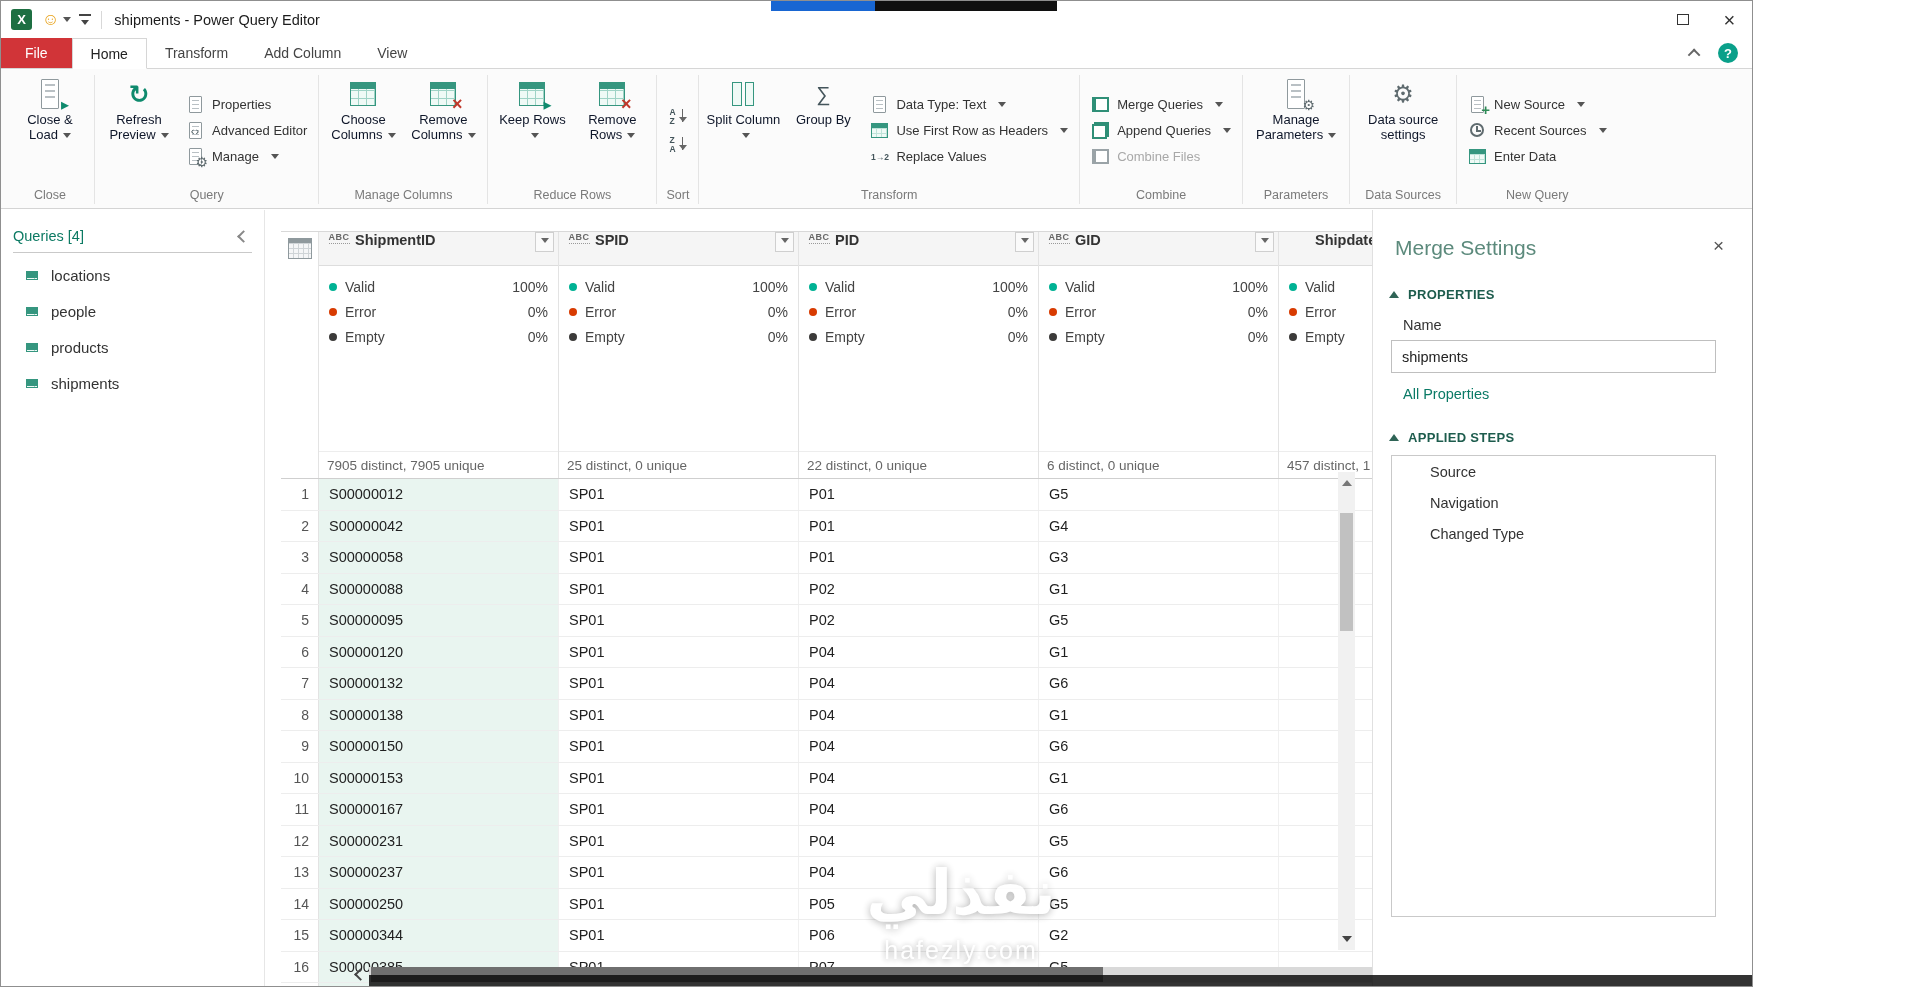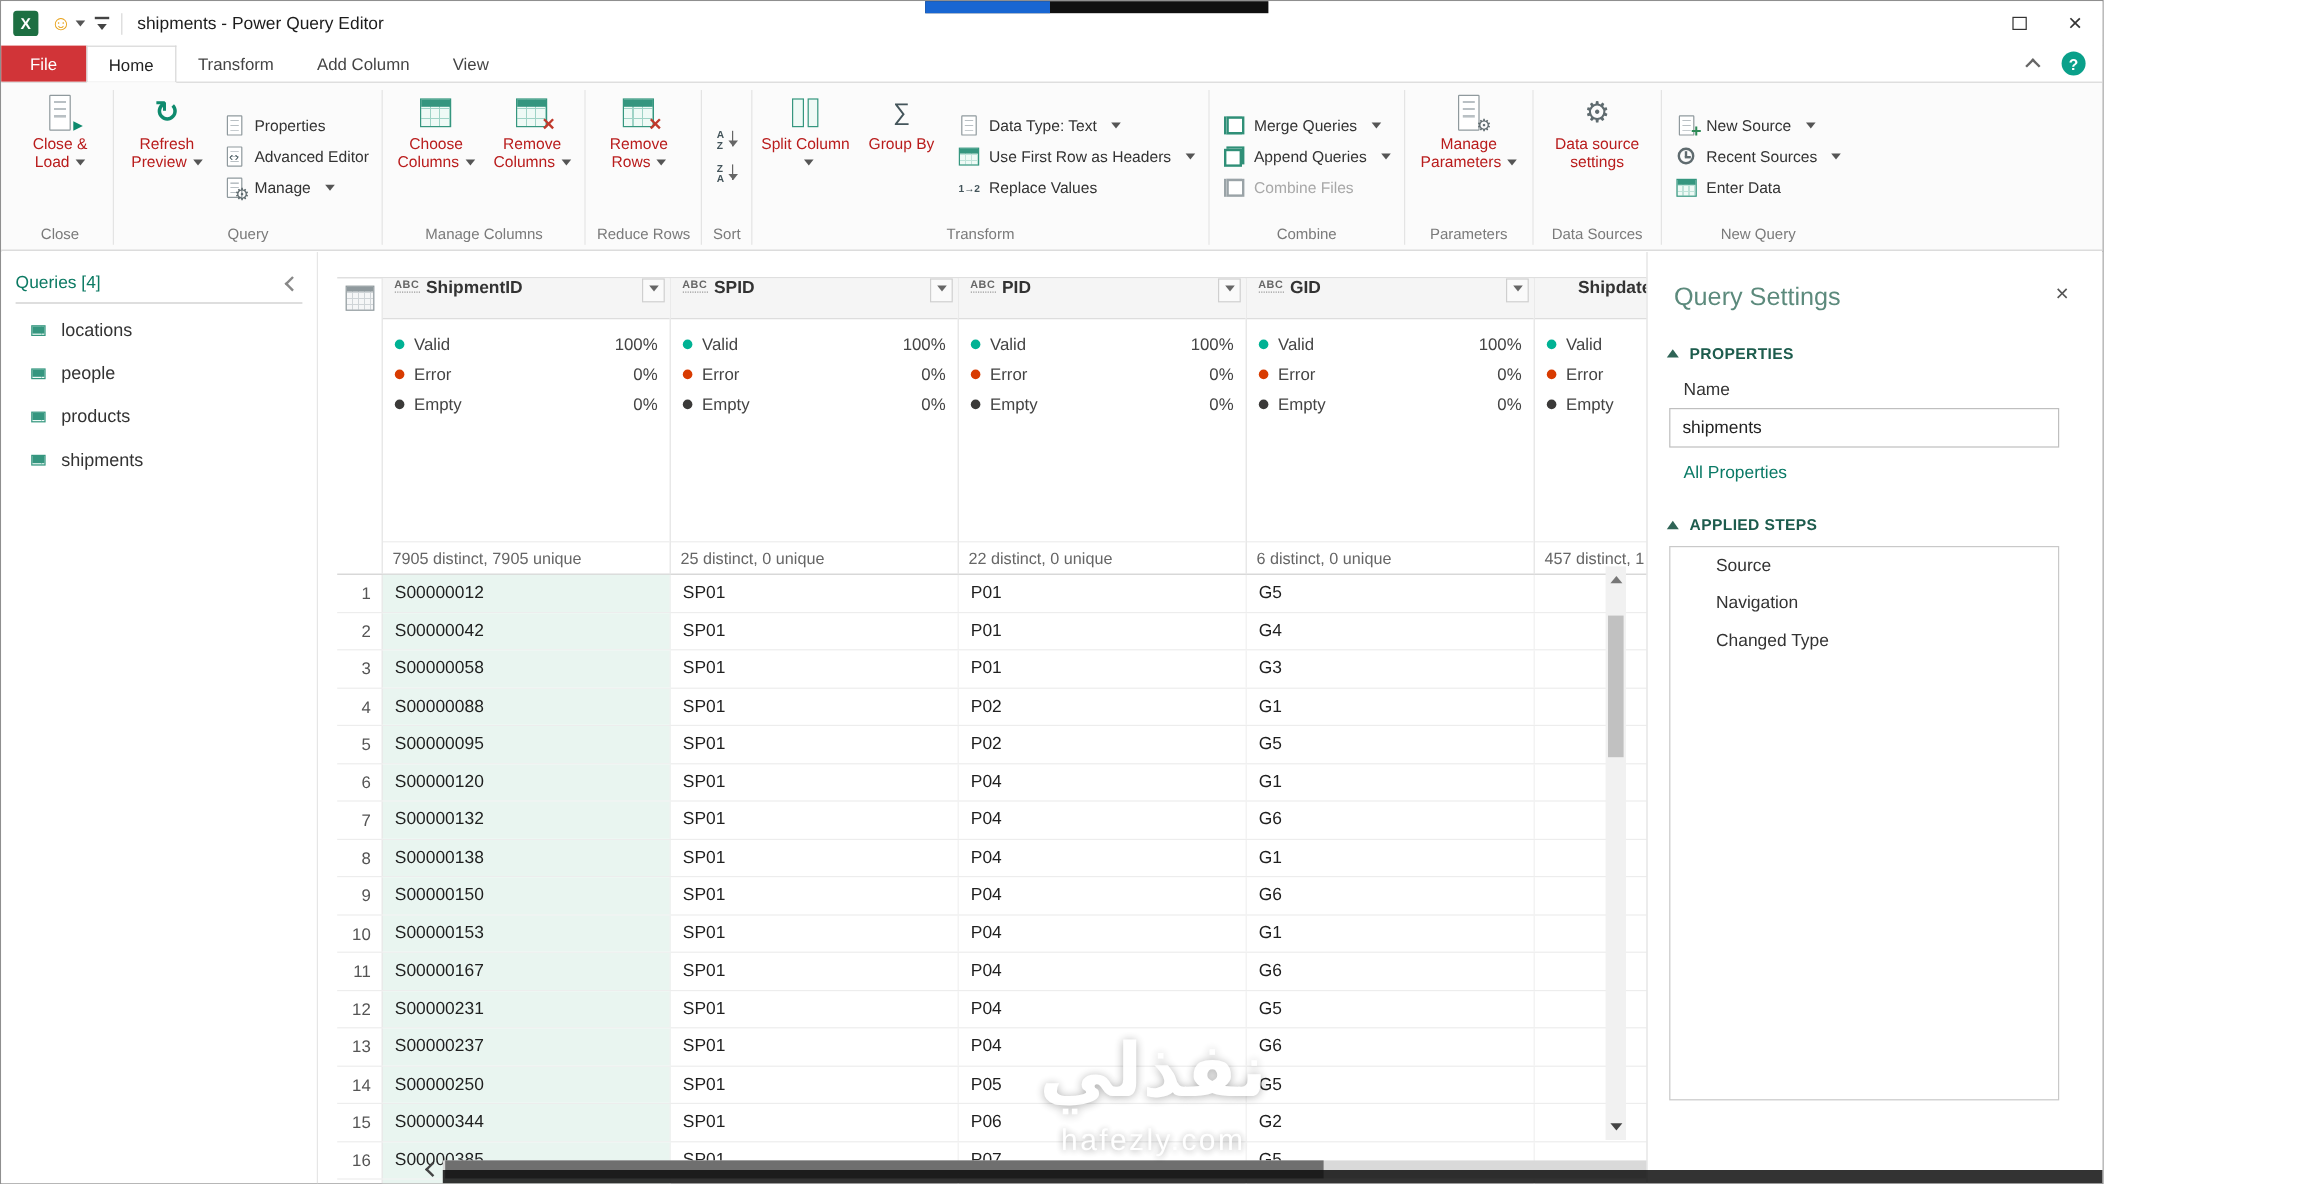--- a/index.html
+++ b/index.html
@@ -36,21 +36,21 @@
   .help{width:20px;height:20px;border-radius:50%;background:#0aa08a;color:#fff;display:flex;align-items:center;justify-content:center;font-size:13px;font-weight:bold}
   .help::before{content:"?"}
 
   
   .ribbon{height:140px;background:#fbfbfb;border-bottom:1px solid #d4d4d4;display:flex;align-items:stretch;padding:2px 6px 0 6px}
   .rgroup{display:flex;flex-direction:column;padding:2px 4px 0 4px}
   .rbody{flex:1;display:flex;align-items:stretch;gap:2px}
   .glabel{height:20px;font-size:12.5px;color:#7a7a7a;text-align:center;white-space:nowrap;padding:0 4px 3px}
   .gsep{width:1px;background:#e4e4e4;margin:4px 1px}
   .bigbtn{display:flex;flex-direction:column;align-items:center;justify-content:flex-start;width:78px;padding:6px 2px 2px;background:none;border:0;font:inherit;color:#333;cursor:default}
-  .blabel{font-size:13px;line-height:15px;text-align:center;margin-top:3px;color:#b91c1c}
+  .blabel{font-size:13px;line-height:15px;text-align:center;margin-top:3px;color:#0f172a}
   .stack{display:flex;flex-direction:column;justify-content:center;gap:5px;padding:2px 2px}
   .smallbtn{display:flex;align-items:center;gap:7px;background:none;border:0;font:inherit;font-size:13px;color:#333;padding:2px 4px;white-space:nowrap;cursor:default}
   .smallbtn.disabled{color:#a8a8a8}
   .caret{display:inline-block;width:0;height:0;border:4px solid transparent;border-top:5px solid #555;margin-left:5px;transform:translateY(3px)}
   .smallbtn .caret{transform:translateY(2px)}
 
   
   .gicon{position:relative;width:32px;height:30px}
   .sicon{position:relative;width:19px;height:17px;flex:0 0 19px}
   .sheet{position:absolute;inset:0 7px;background:#fff;border:1px solid #8f999d;border-radius:1px}
@@ -279,20 +279,27 @@
       </div>
       <div class="glabel">Manage Columns</div>
     </div>
     <i class="gsep"></i>
 
     <div class="rgroup">
       <div class="rbody">
         <button class="bigbtn">
           <span class="gicon">
               <span class="tbl"></span>
+              <span class="acc arrow"></span>
+            </span>
+          <span class="blabel"><span>Keep Rows</span><i class="caret"></i></span>
+        </button>
+        <button class="bigbtn">
+          <span class="gicon">
+              <span class="tbl"></span>
               <span class="acc x"></span>
             </span>
           <span class="blabel"><span>Remove Rows</span><i class="caret"></i></span>
         </button>
       </div>
       <div class="glabel">Reduce Rows</div>
     </div>
     <i class="gsep"></i>
 
     <div class="rgroup">
@@ -915,21 +922,21 @@
             <div class="hthumb"></div>
           </div>
         <span class="harrow">
             <i class="chev r"></i>
           </span>
       </div>
     </section>
 
     <aside class="settings">
       <div class="qs-head">
-        <h2 class="qs-title">Query Settings</h2>
+        <h2 class="qs-title">Merge Settings</h2>
         <span class="qs-close"></span>
       </div>
       <div class="sec-head">
         <i class="tri"></i>
         <span>PROPERTIES</span>
       </div>
       <div class="name-label">Name</div>
       <input class="name-input" type="text" value="shipments" style="">
       <a class="all-props" href="#">All Properties</a>
       <div class="sec-head">

